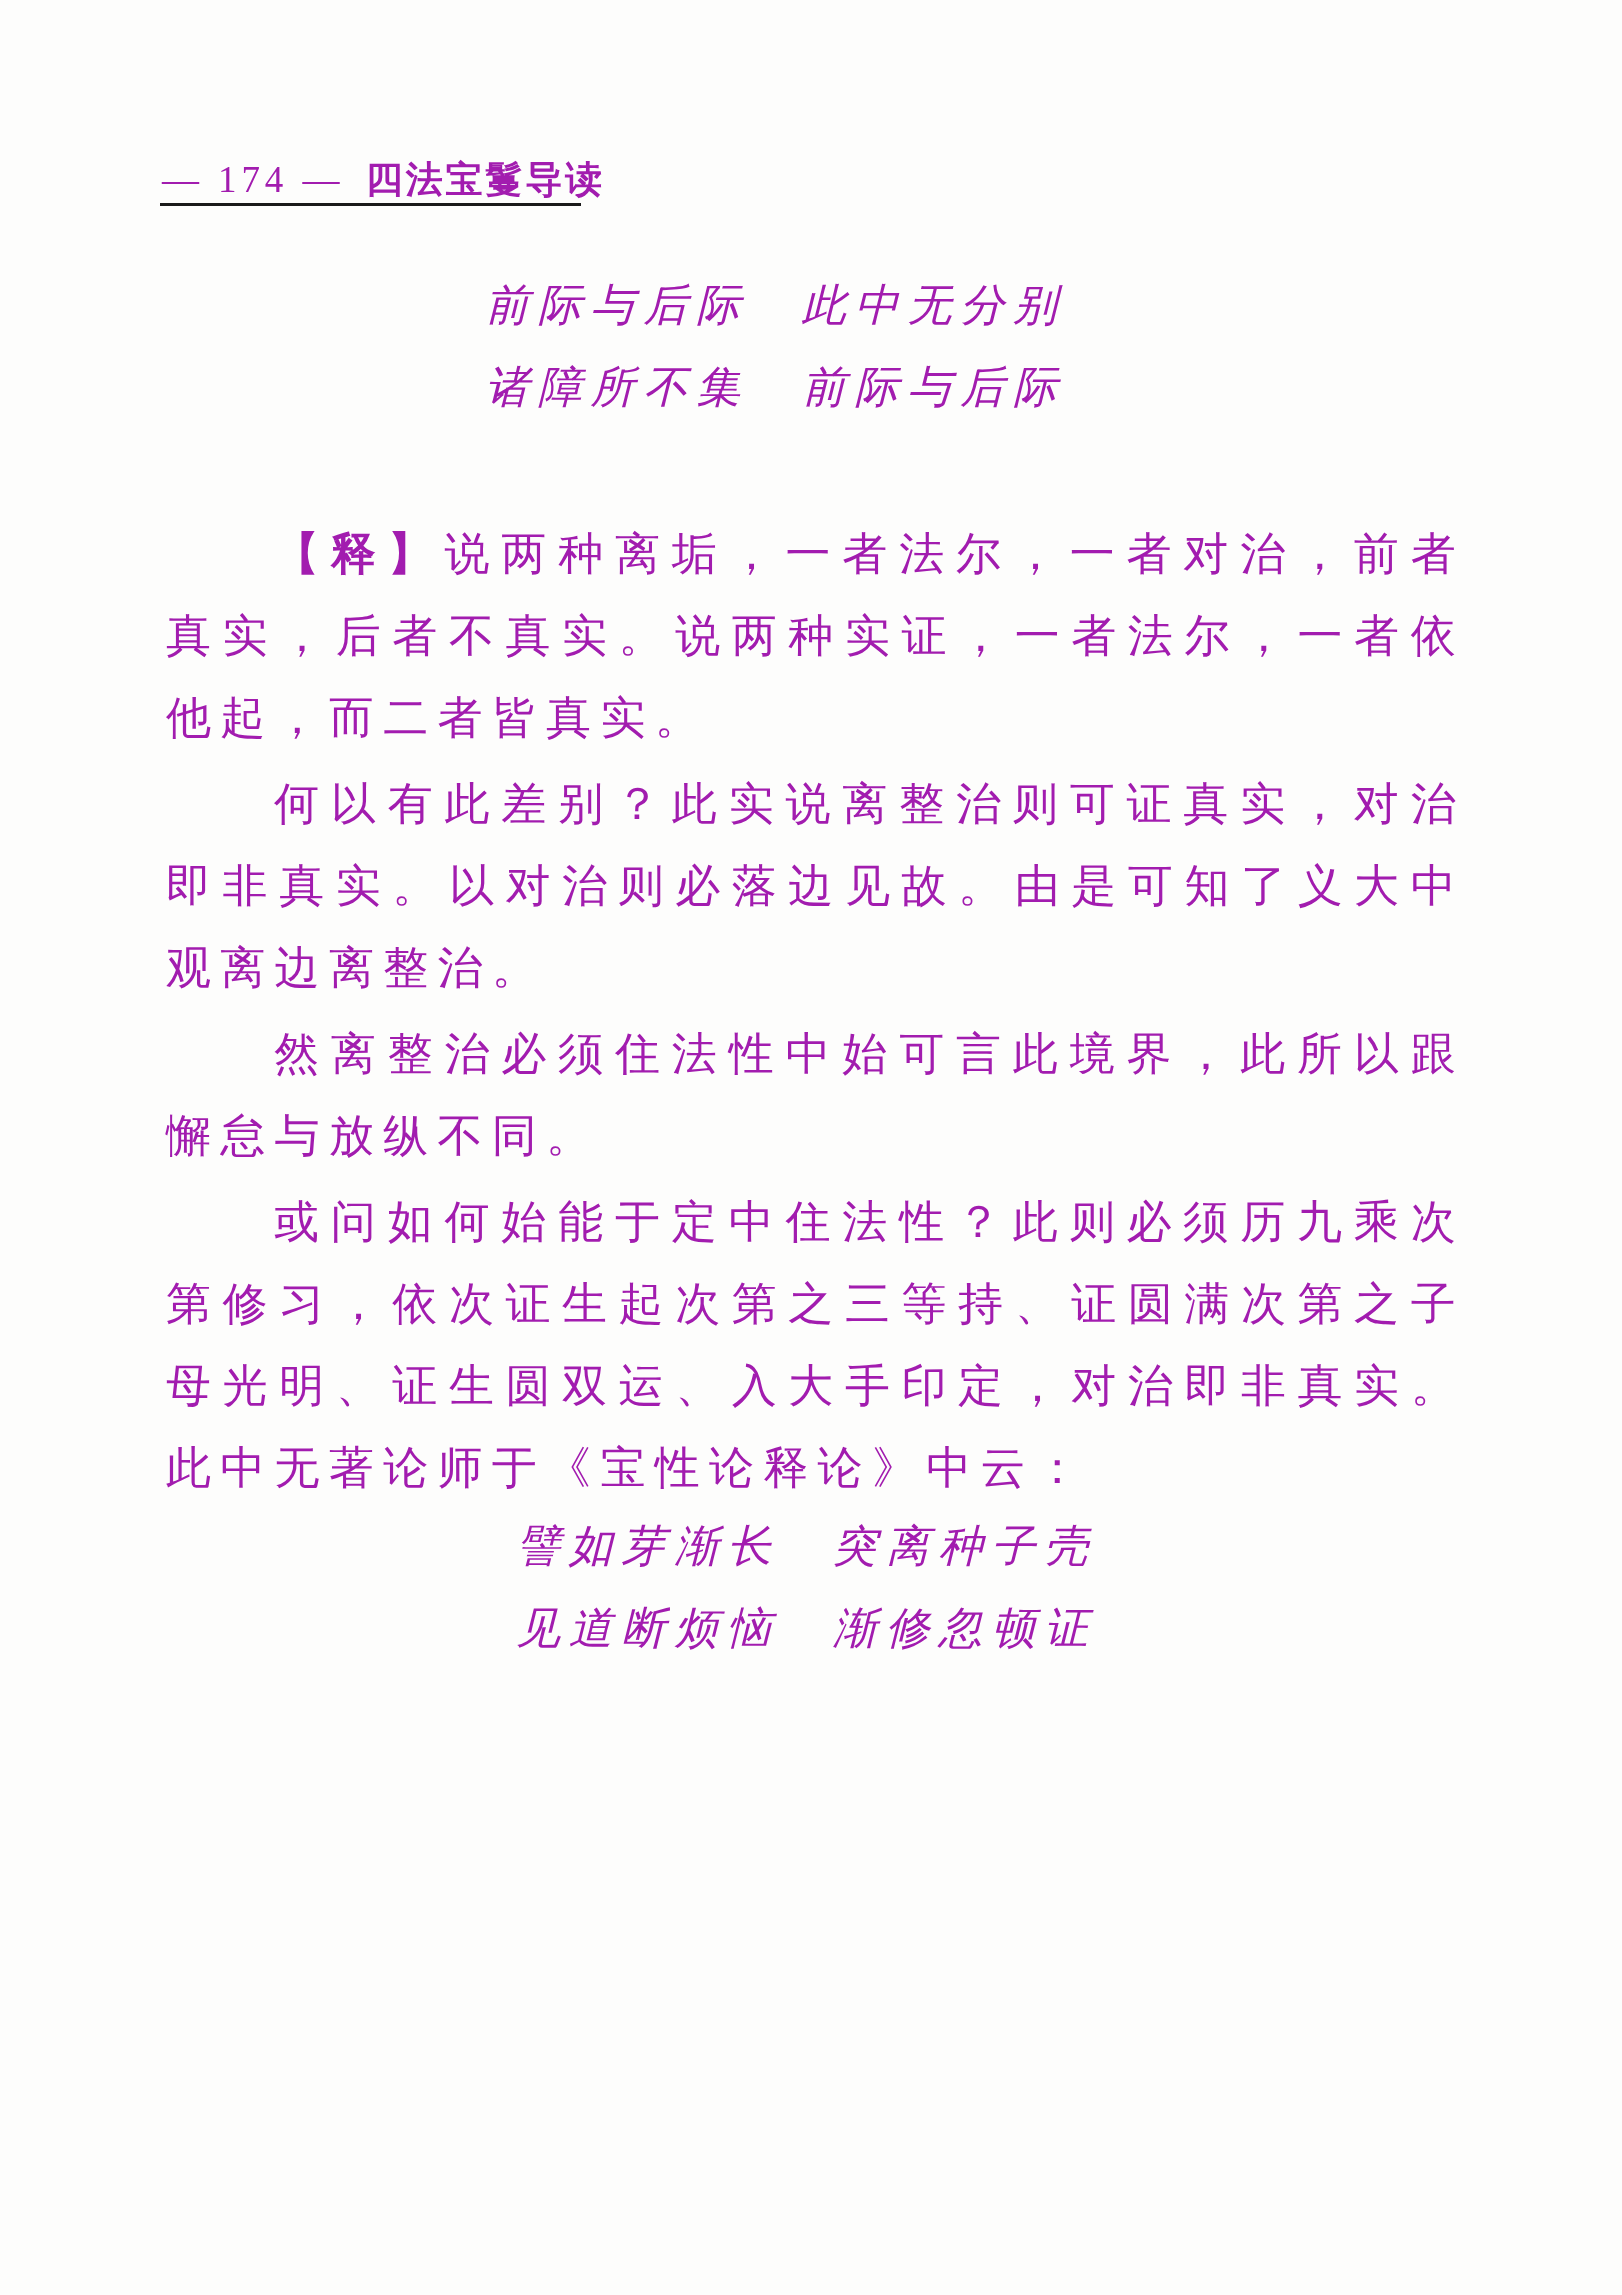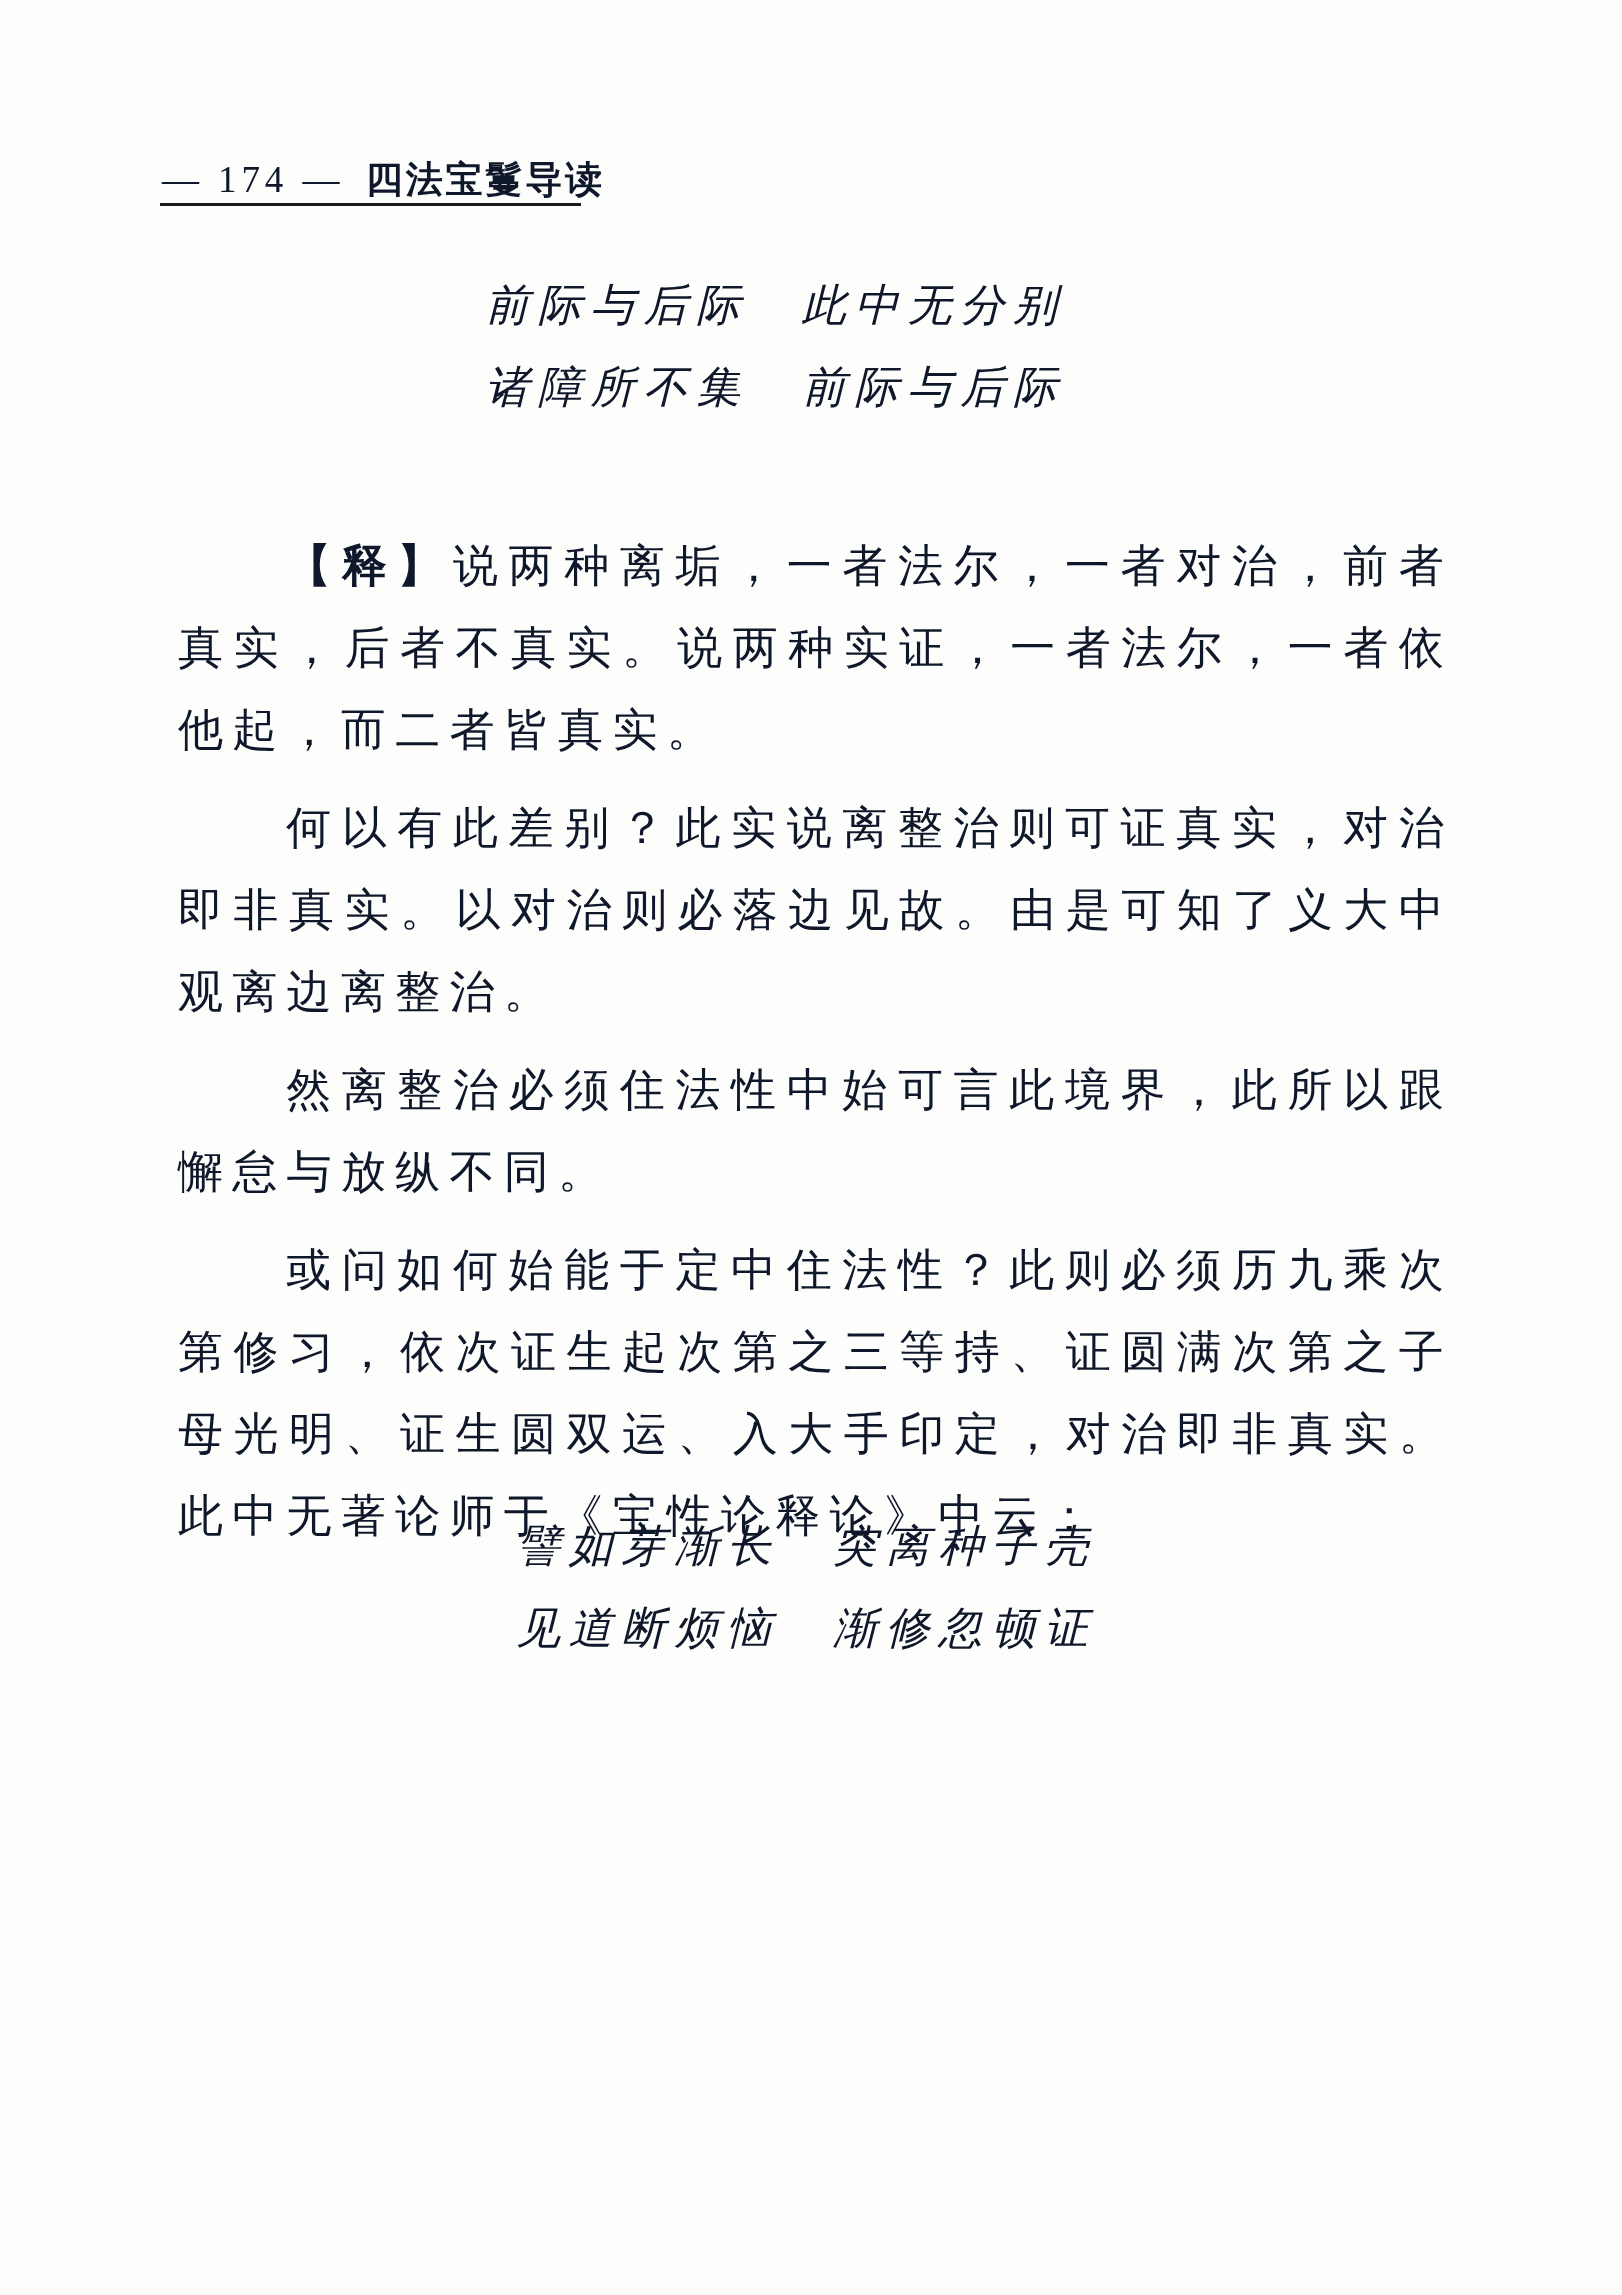--- a/index.html
+++ b/index.html
@@ -5,21 +5,21 @@
   html, body {
     margin: 0;
     padding: 0;
     background: #ffffff;
   }
   .page {
     position: relative;
     width: 1623px;
     height: 2296px;
     background: #fdfdfc;
-    color: #0f172a;
+    color: #a21caf;
     font-family: "Liberation Serif", "DejaVu Serif", serif;
     overflow: hidden;
   }
 
   
   .running-head {
     position: absolute;
     left: 162px;
     top: 158px;
     font-size: 37px;
@@ -64,21 +64,21 @@
     position: absolute;
     left: 162px;
     top: 509px;
     width: 1307px;
     font-size: 45px;
     line-height: 82px;
     letter-spacing: 9.3px;
     text-align: justify;
   }
   .body-text p {
-    margin: 16px;
+    margin: 4px;
     text-indent: 108px;
   }
   .commentary-label {
     font-weight: bold;
   }
 </style>
 </head>
 <body>
 
 <div class="page">

